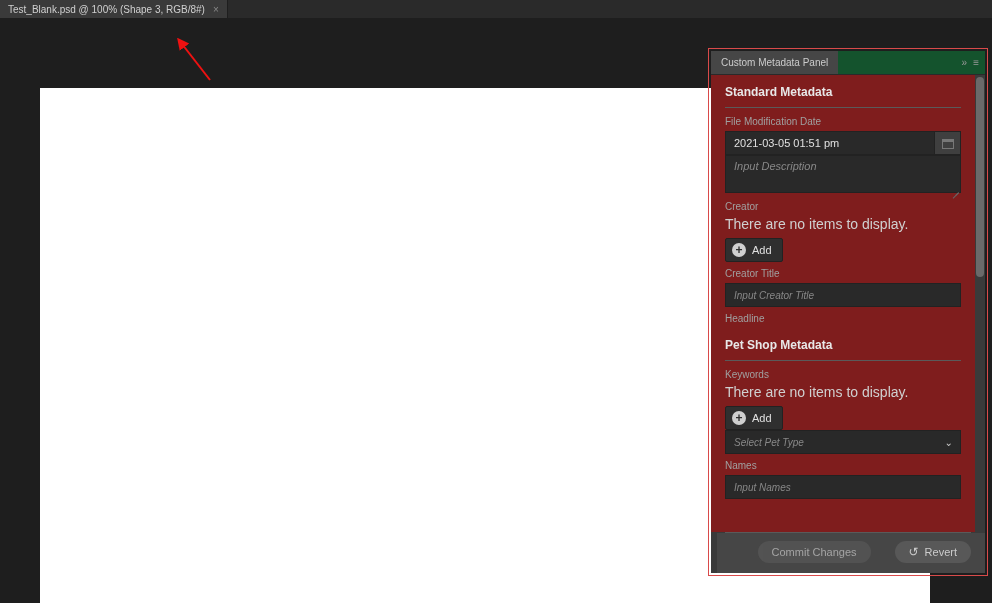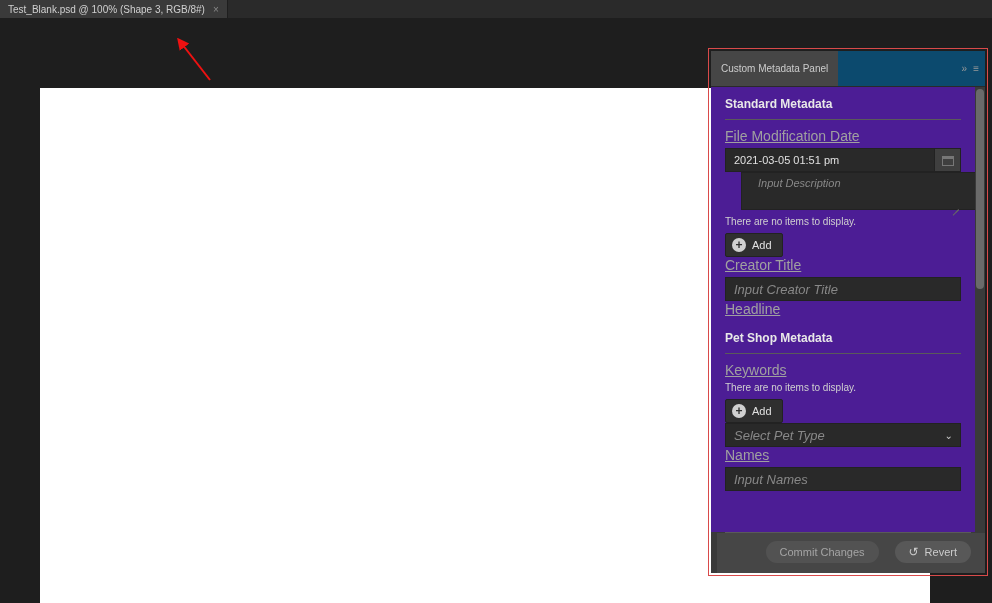--- a/index.html
+++ b/index.html
@@ -57,22 +57,22 @@
   border: 1px solid #d94a4a;
 }
 .panel {
   position: absolute;
   inset: 2px;
   background: #3a3a3a;
   display: flex;
   flex-direction: column;
 }
 .panel-tabs {
-  height: 36px;
-  background: #0c4a6e;
+  height: 24px;
+  background: #14532d;
   display: flex;
   align-items: stretch;
   border-bottom: 1px solid #2a2a2a;
   gap: 12px;
 }
 .panel-tab {
   background: #464646;
   color: #ccc;
   font-size: 10px;
   padding: 0 10px;
@@ -83,21 +83,21 @@
   margin-left: auto;
   display: flex;
   align-items: center;
   gap: 6px;
   padding-right: 6px;
   color: #999;
   font-size: 10px;
 }
 .panel-body {
   flex: 1;
-  background: #4c1d95;
+  background: #7f1d1d;
   overflow: hidden;
   position: relative;
   display: flex;
 }
 .scroll-area {
   flex: 1;
   padding: 10px 14px 6px 14px;
   overflow-y: auto;
 }
 .scrollbar-track {
@@ -118,24 +118,24 @@
   font-weight: bold;
   color: #e8e8e8;
   margin-bottom: 8px;
 }
 .section-hr {
   border: none;
   border-top: 1px solid #5a5a5a;
   margin: 4px 0 8px 0;
 }
 .field-label {
-  font-size: 14px;
+  font-size: 10px;
   color: #a0a0a0;
   margin-bottom: 4px;
-  text-decoration: underline;
+  margin-top: 6px;
 }
 .row { display: flex; gap: 0; }
 .date-input {
   flex: 1;
   background: #292929;
   color: #e0e0e0;
   font-size: 11px;
   padding: 4px 8px;
   border: 1px solid #222;
   height: 24px;
@@ -163,41 +163,40 @@
 }
 .textarea {
   width: 100%;
   height: 38px;
   background: #292929;
   border: 1px solid #222;
   resize: none;
   color: #e0e0e0;
   font-style: italic;
   font-size: 11px;
-  padding: 4px 16px;
+  padding: 4px 8px;
   font-family: inherit;
   position: relative;
-  margin-left: 16px;
 }
 .textarea-wrap { position: relative; }
 .resize-handle {
   position: absolute;
   right: 2px; bottom: 2px;
   width: 8px; height: 8px;
 }
 .resize-handle::before, .resize-handle::after {
   content: "";
   position: absolute;
   background: #666;
   height: 1px;
 }
 .resize-handle::before { width: 8px; bottom: 0; right: 0; transform: rotate(-45deg); transform-origin: right bottom; }
 .resize-handle::after { width: 4px; bottom: 0; right: 0; transform: rotate(-45deg); transform-origin: right bottom; }
 .empty-msg {
-  font-size: 10px;
+  font-size: 14px;
   color: #d0d0d0;
   margin: 4px 0 6px 0;
 }
 .add-btn {
   display: inline-flex;
   align-items: center;
   gap: 6px;
   background: #2f2f2f;
   color: #e0e0e0;
   font-size: 11px;
@@ -217,42 +216,42 @@
   font-weight: bold;
   font-size: 12px;
   line-height: 1;
 }
 .text-input, .select-box {
   width: 100%;
   height: 24px;
   background: #292929;
   border: 1px solid #222;
   color: #e0e0e0;
-  font-size: 13px;
+  font-size: 10px;
   font-style: italic;
   padding: 5px 8px;
   font-family: inherit;
 }
 .select-wrap {
   position: relative;
 }
 .select-wrap .chev {
   position: absolute;
   right: 8px;
   top: 50%;
   transform: translateY(-50%);
   color: #ccc;
   font-size: 10px;
   pointer-events: none;
 }
 .footer {
   padding: 8px 14px 10px 32px;
   display: flex;
   justify-content: flex-end;
-  gap: 16px;
+  gap: 24px;
   background: #464646;
   margin-left: 6px;
 }
 .footer-hr {
   border: none;
   border-top: 1px solid #5a5a5a;
   margin: 0 14px;
 }
 .pill-btn {
   background: #585858;
@@ -321,20 +320,21 @@
             <button class="date-btn">
               <span class="cal-icon"></span>
             </button>
           </div>
 
           <div class="textarea-wrap">
             <textarea class="textarea" placeholder="Input Description" style=""></textarea>
             <span class="resize-handle"></span>
           </div>
 
+          <div class="field-label">Creator</div>
           <div class="empty-msg">There are no items to display.</div>
           <button class="add-btn">
             <span class="plus-circle">+</span>
             <span>Add</span>
           </button>
 
           <div class="field-label">Creator Title</div>
           <input class="text-input" type="text" placeholder="Input Creator Title" style="">
 
           <div class="field-label">Headline</div>

